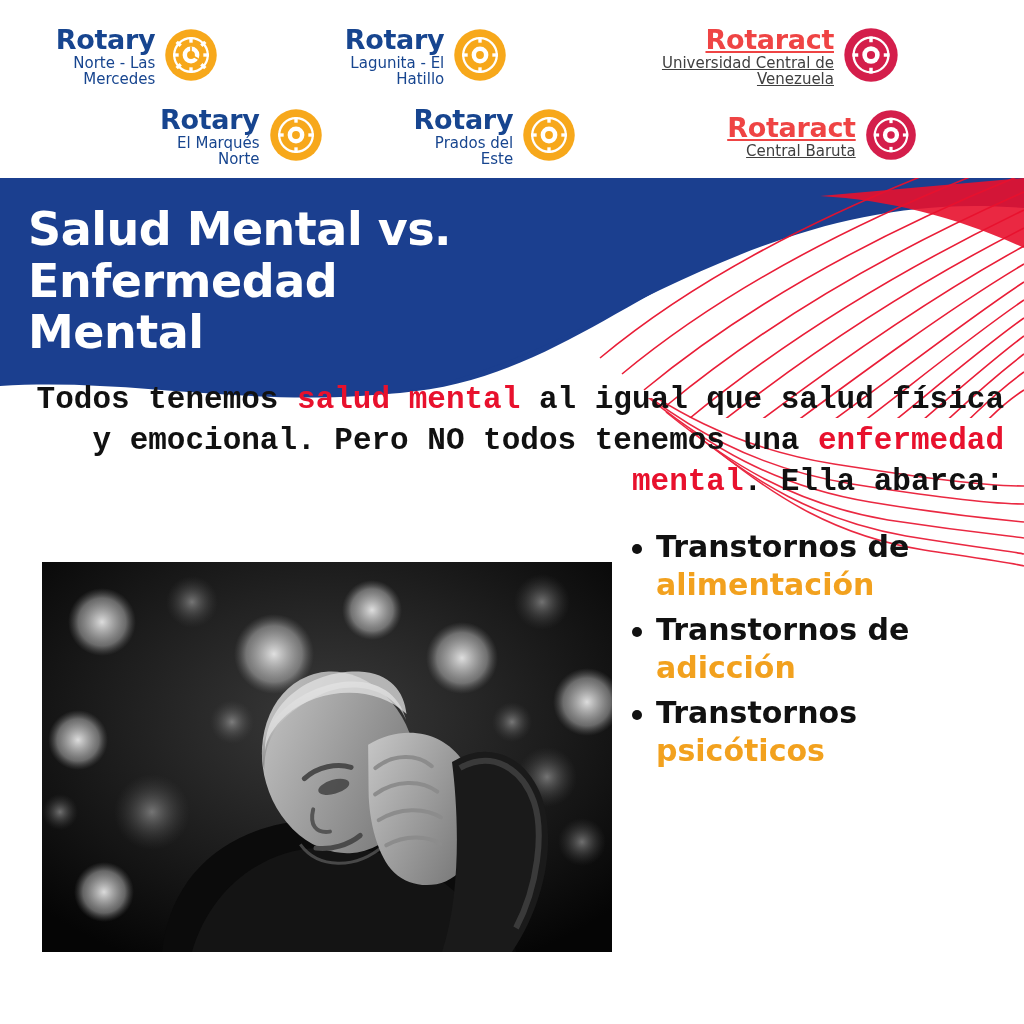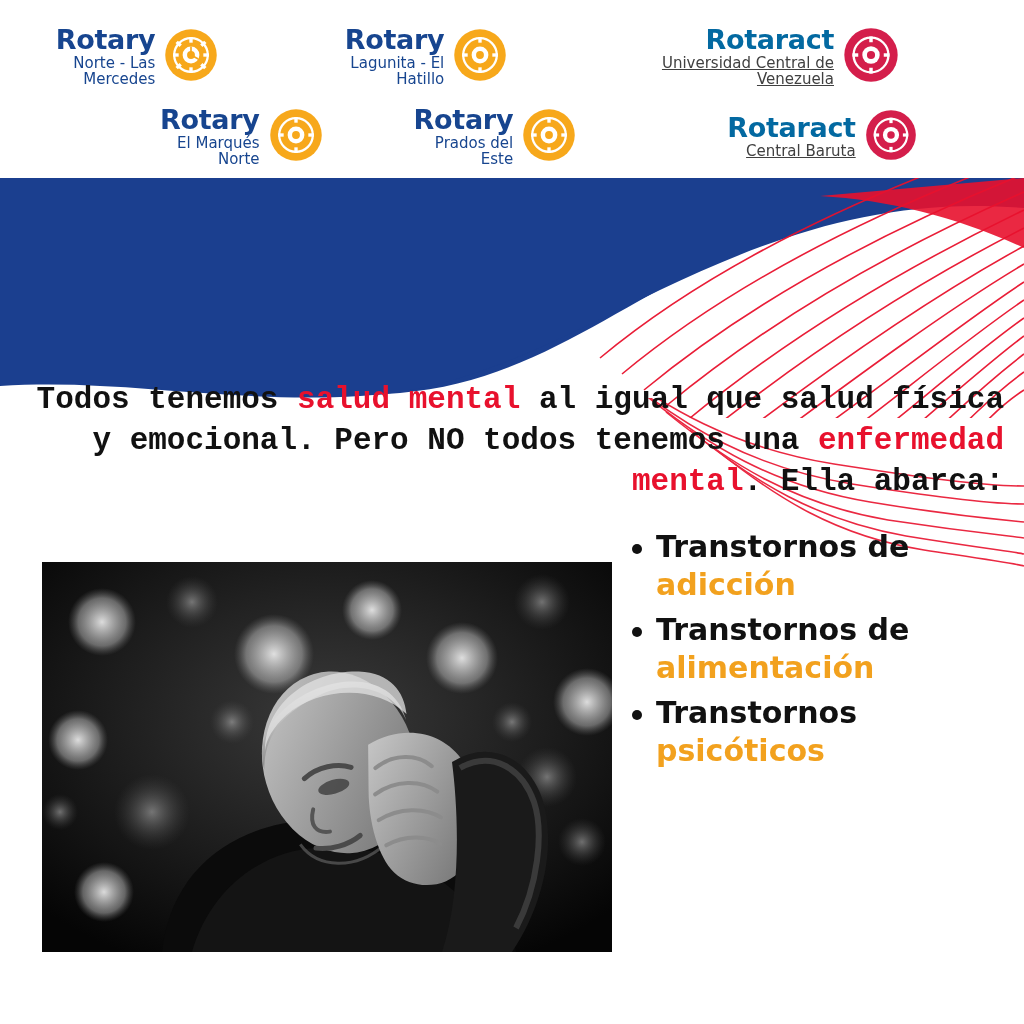--- a/index.html
+++ b/index.html
@@ -36,21 +36,21 @@
   .logo-text {
     text-align: right;
     line-height: 1.05;
   }
   .logo-name {
     font-weight: bold;
     font-size: 27px;
     letter-spacing: -0.3px;
   }
   .logo-name.rotary { color: #17458f; }
-  .logo-name.rotaract { color: #0369a1; }
+  .logo-name.rotaract { color: #ef4444; text-decoration: underline; }
   .logo-club {
     font-size: 15px;
     margin-top: 2px;
   }
   .logo-club.rotary { color: #17458f; }
   .logo-club.rotaract { color: #404040; text-decoration: underline; }
 
   .wheel {
     flex: 0 0 auto;
     position: relative;
@@ -306,20 +306,23 @@
       <path d="M1024,122 C968,160 896,220 818,278"></path>
       <path d="M1024,140 C976,174 912,230 846,282"></path>
       <path d="M1024,158 C984,188 928,238 872,286"></path>
       <path d="M1024,176 C990,202 944,244 898,290"></path>
       <path d="M1024,194 C996,214 958,250 922,292"></path>
       <path d="M1024,212 C1002,226 972,254 946,294"></path>
     </g>
 
     <path d="M1024,0 L1024,70 C960,40 890,22 820,18 Z" fill="#e8112d" opacity="0.9"></path>
   </svg>
+  <div class="banner-title">Salud Mental vs.
+Enfermedad
+Mental</div>
 </div>
 
 <svg width="520" height="180" viewBox="0 0 520 180" style="position:absolute; left:504px; top:398px; z-index:0;">
   <g fill="none" stroke="#e8112d" stroke-width="1.6" opacity="0.9">
     <path d="M96,-40 C160,10 230,50 330,66 C420,80 480,88 520,88"></path>
     <path d="M118,-22 C182,30 250,70 348,86 C436,100 492,106 520,106"></path>
     <path d="M140,-4 C204,48 270,88 366,104 C450,118 500,122 520,124"></path>
     <path d="M162,14 C226,66 290,106 384,122 C464,134 506,138 520,140"></path>
     <path d="M186,32 C250,84 312,122 402,138 C476,150 512,154 520,156"></path>
     <path d="M210,50 C272,100 332,138 420,152 C486,162 514,166 520,168"></path>
@@ -409,28 +412,28 @@
     <path d="M410,200 C448,176 486,196 500,236 C514,278 504,340 470,390 L400,390 C420,330 416,246 410,200 Z" fill="#1a1a1a"></path>
     <path d="M418,206 C450,188 480,206 492,240 C502,270 496,324 474,366" stroke="#3a3a3a" stroke-width="6" fill="none"></path>
   </svg>
 </div>
 
 <ul class="bullets" style="list-style:none; margin:0; padding:0;">
   <li class="bullet-item">
     <span class="bullet-dot"></span>
     <span class="bullet-text">
       <span>Transtornos de</span>
-      <span class="hl-orange">adicción</span>
+      <span class="hl-orange">alimentación</span>
     </span>
   </li>
   <li class="bullet-item">
     <span class="bullet-dot"></span>
     <span class="bullet-text">
       <span>Transtornos de</span>
-      <span class="hl-orange">alimentación</span>
+      <span class="hl-orange">adicción</span>
     </span>
   </li>
   <li class="bullet-item">
     <span class="bullet-dot"></span>
     <span class="bullet-text">
       <span>Transtornos</span>
       <span class="hl-orange">psicóticos</span>
     </span>
   </li>
 </ul>

